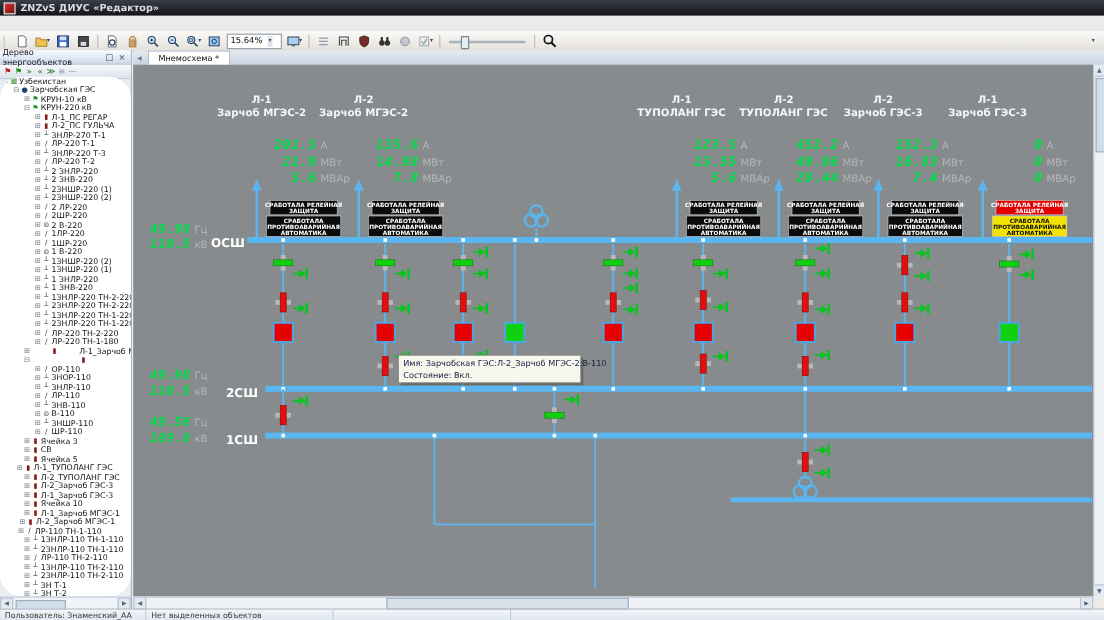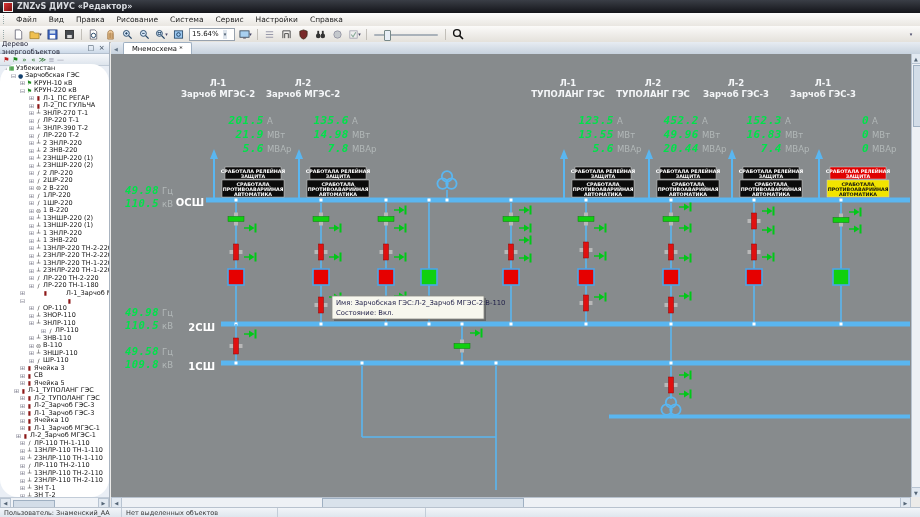--- a/index.html
+++ b/index.html
@@ -72,24 +72,20 @@
 </head>
 <body>
 
 <div class="window">
 
   <div class="titlebar">
     <span class="appicon"></span>
     <span>ZNZvS ДИУС «Редактор»</span>
   </div>
 
-  <div class="menubar">
-    <span class="grip"></span>
-    <span id="menu-items"><span class="menu-item">Файл</span><span class="menu-item">Вид</span><span class="menu-item">Правка</span><span class="menu-item">Рисование</span><span class="menu-item">Система</span><span class="menu-item">Сервис</span><span class="menu-item">Настройки</span><span class="menu-item">Справка</span></span>
-  </div>
 
   <div class="toolbar">
     <span class="grip"></span>
     <span class="tbtn">
         <svg width="11" height="11" viewBox="0 0 12 12">
           <path d="M2.5,1h5l2,2v8h-7z" fill="#fff" stroke="#556" stroke-width="0.8"></path>
         </svg>
       </span>
     <span class="tbtn">
         <svg width="11" height="11" viewBox="0 0 12 12">
@@ -269,21 +265,21 @@
           <span>ЗНЛР-270 Т-1</span>
         </div>
         <div class="trow" style="padding-left: 28px;">
           <span class="texp">⊞</span>
           <span class="tico i-switch">∕</span>
           <span>ЛР-220 Т-1</span>
         </div>
         <div class="trow" style="padding-left: 28px;">
           <span class="texp">⊞</span>
           <span class="tico i-ground">┴</span>
-          <span>ЗНЛР-390 Т-2</span>
+          <span>ЗНЛР-220 Т-3</span>
         </div>
         <div class="trow" style="padding-left: 28px;">
           <span class="texp">⊞</span>
           <span class="tico i-switch">∕</span>
           <span>ЛР-220 Т-2</span>
         </div>
         <div class="trow" style="padding-left: 28px;">
           <span class="texp">⊞</span>
           <span class="tico i-ground">┴</span>
           <span>2 ЗНЛР-220</span>
@@ -401,21 +397,21 @@
         <div class="trow" style="padding-left: 28px;">
           <span class="texp">⊞</span>
           <span class="tico i-ground">┴</span>
           <span>ЗНОР-110</span>
         </div>
         <div class="trow" style="padding-left: 28px;">
           <span class="texp">⊞</span>
           <span class="tico i-ground">┴</span>
           <span>ЗНЛР-110</span>
         </div>
-        <div class="trow" style="padding-left: 40px;">
+        <div class="trow" style="padding-left: 28px;">
           <span class="texp">⊞</span>
           <span class="tico i-switch">∕</span>
           <span>ЛР-110</span>
         </div>
         <div class="trow" style="padding-left: 28px;">
           <span class="texp">⊞</span>
           <span class="tico i-ground">┴</span>
           <span>ЗНВ-110</span>
         </div>
         <div class="trow" style="padding-left: 28px;">
@@ -476,21 +472,21 @@
         <div class="trow" style="padding-left: 19px;">
           <span class="texp">⊞</span>
           <span class="tico i-line">▮</span>
           <span>Л-1_Зарчоб МГЭС-1</span>
         </div>
         <div class="trow" style="padding-left: 15px;">
           <span class="texp">⊞</span>
           <span class="tico i-line">▮</span>
           <span>Л-2_Зарчоб МГЭС-1</span>
         </div>
-        <div class="trow" style="padding-left: 19px;">
+        <div class="trow" style="padding-left: 14px;">
           <span class="texp">⊞</span>
           <span class="tico i-switch">∕</span>
           <span>ЛР-110 ТН-1-110</span>
         </div>
         <div class="trow" style="padding-left: 19px;">
           <span class="texp">⊞</span>
           <span class="tico i-ground">┴</span>
           <span>1ЗНЛР-110 ТН-1-110</span>
         </div>
         <div class="trow" style="padding-left: 19px;">

